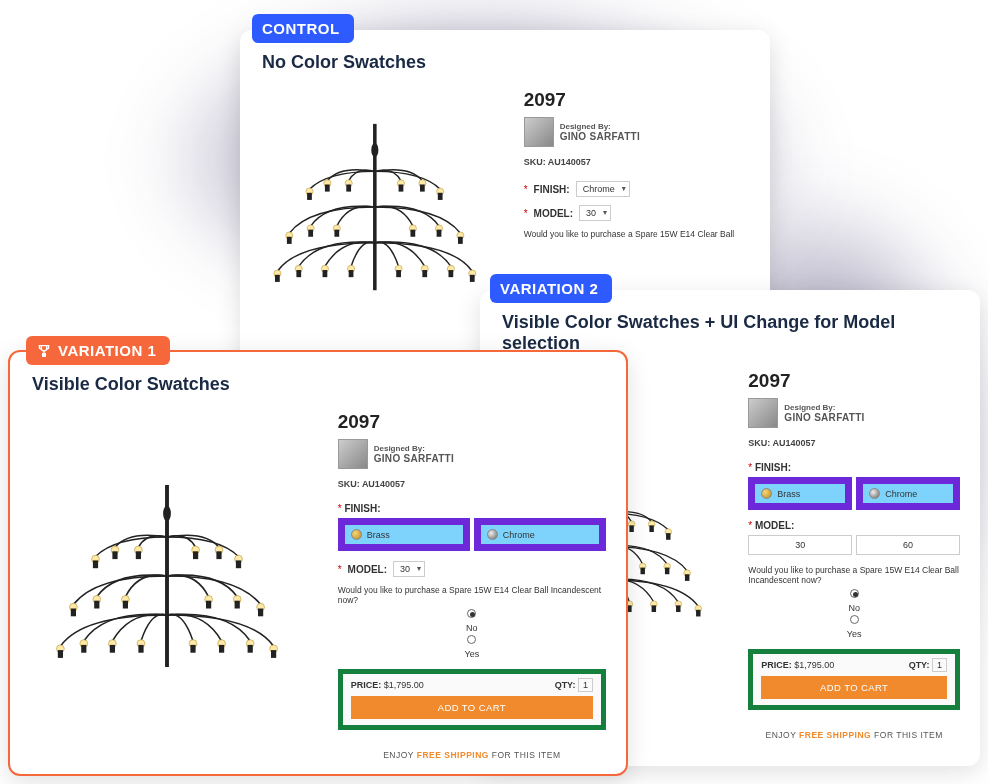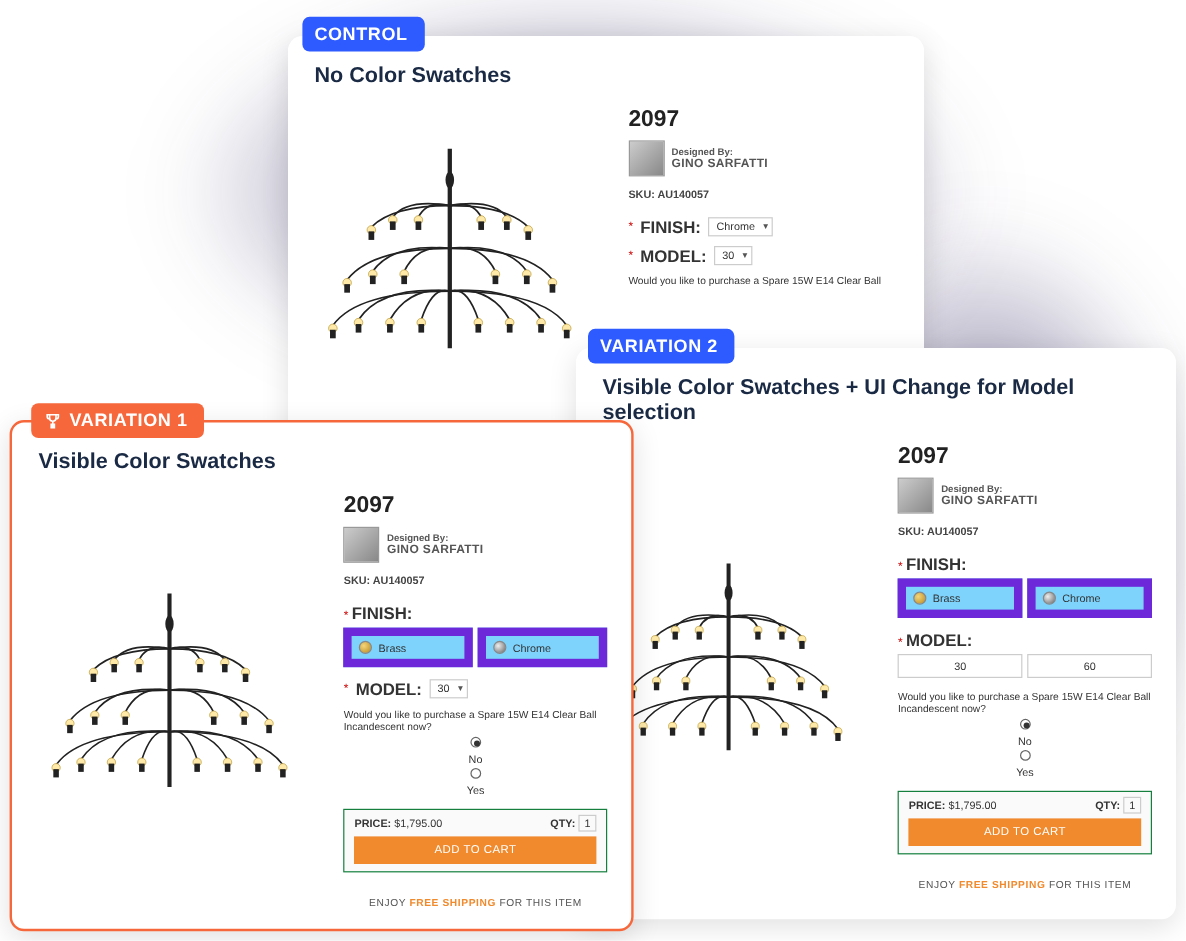--- a/index.html
+++ b/index.html
@@ -66,51 +66,51 @@
     padding: 6px 4px 0 4px;
   }
   .ptitle { font-size: 19px; font-weight: 700; color:#222; margin-bottom:6px;}
   .designer-row { display:flex; align-items:center; gap:6px; margin-bottom:10px;font-weight:bold;}
   .avatar { width: 30px; height: 30px; background: linear-gradient(135deg,#ccc,#888); border:1px solid #999;}
   .designer-lbl { font-size:8px; color:#555;}
   .designer-name { font-size:10px; letter-spacing:0.3px; color:#555;}
   .sku { font-size: 9px; color:#444; font-weight:600; margin-bottom:14px;}
   .field-row { display:flex; align-items:center; gap:6px; margin-bottom:8px;}
   .req { color:#c00; font-size:10px;}
-  .flabel { font-size:14px; font-weight:600;}
+  .flabel { font-size:10px; font-weight:600;}
   .sel { border:1px solid #ccc; padding:2px 14px 2px 6px; font-size:9px; background:#fff; position:relative;}
   .sel::after { content:"▾"; position:absolute; right:3px; top:2px; font-size:8px; color:#555;}
   .swatch-row { display:flex; gap:4px; margin: 4px 0 10px 0;}
   .swatch { flex:1; border:7px solid #6d28d9; padding:4px 6px; font-size:9px; display:flex; align-items:flex-end; gap:5px; background:#7dd3fc;}
   .dot { width:11px; height:11px; border-radius:50%; border:1px solid #888;}
   .dot-brass { background: radial-gradient(circle at 35% 35%, #f5d67a, #b8891f);}
   .dot-chrome { background: radial-gradient(circle at 35% 35%, #eee, #666);}
   .modelbtn-row { display:flex; gap:4px; margin: 4px 0 10px 0;}
   .modelbtn { flex:1; border:1px solid #ccc; background:#fff; text-align:center; padding:4px; font-size:9px;}
   .spare { font-size:8.5px; color:#333; margin:8px 0 4px 0;}
   .radio-row { display:flex; align-items:center; gap:5px; font-size:9px; margin:2px 0;flex-direction:column;}
   .radio-row span.r { width:9px; height:9px; border:1px solid #666; border-radius:50%; display:inline-block; position:relative;}
   .radio-row.checked span.r::after{content:""; position:absolute; width:5px; height:5px; background:#333; border-radius:50%; top:2px; left:2px;}
-  .pricebox { border:1px solid #15803d; background:#fafafa; padding:6px 8px; margin-top:10px;}
+  .pricebox { border:5px solid #15803d; background:#fafafa; padding:6px 8px; margin-top:10px;}
   .price-line { display:flex; justify-content:space-between; align-items:center; font-size:9px; margin-bottom:6px;}
   .price-line b{font-weight:700;}
   .qtysel { border:1px solid #ccc; padding:1px 4px; font-size:9px;}
   .addcart { background:#f08a2d; color:#fff; text-align:center; font-size:9.5px; padding:6px; letter-spacing:0.4px;}
   .ship { text-align:center; font-size:8.5px; letter-spacing:0.5px; margin-top:20px; color:#555;}
   .ship b { color:#f08a2d; font-weight:700;}
 
   
   .chand { width: 100%; height: 100%; max-width: 260px;}
 
   
   #card-control { left: 240px; top: 30px; width: 530px; height: 400px; }
   #card-control .tag { left: 12px; }
   #card-v2 { left: 480px; top: 290px; width: 500px; height: 476px; z-index:3;}
   #card-v2 .tag { left: 10px; }
-  #card-v1 { left: 8px; top: 350px; width: 520px; height: 426px; z-index:4; border:2px solid #f6683c;}
+  #card-v1 { left: 8px; top: 350px; width: 620px; height: 426px; z-index:4; border:2px solid #f6683c;}
   #card-v1 .tag { left: 16px; }
 </style>
 </head>
 <body>
 
 <div class="glow" style="left:140px; top:-10px; width:680px; height:340px;"></div>
 <div class="glow" style="left:640px; top:180px; width:360px; height:540px;"></div>
 
 <svg width="0" height="0" style="position:absolute">
   <defs>

